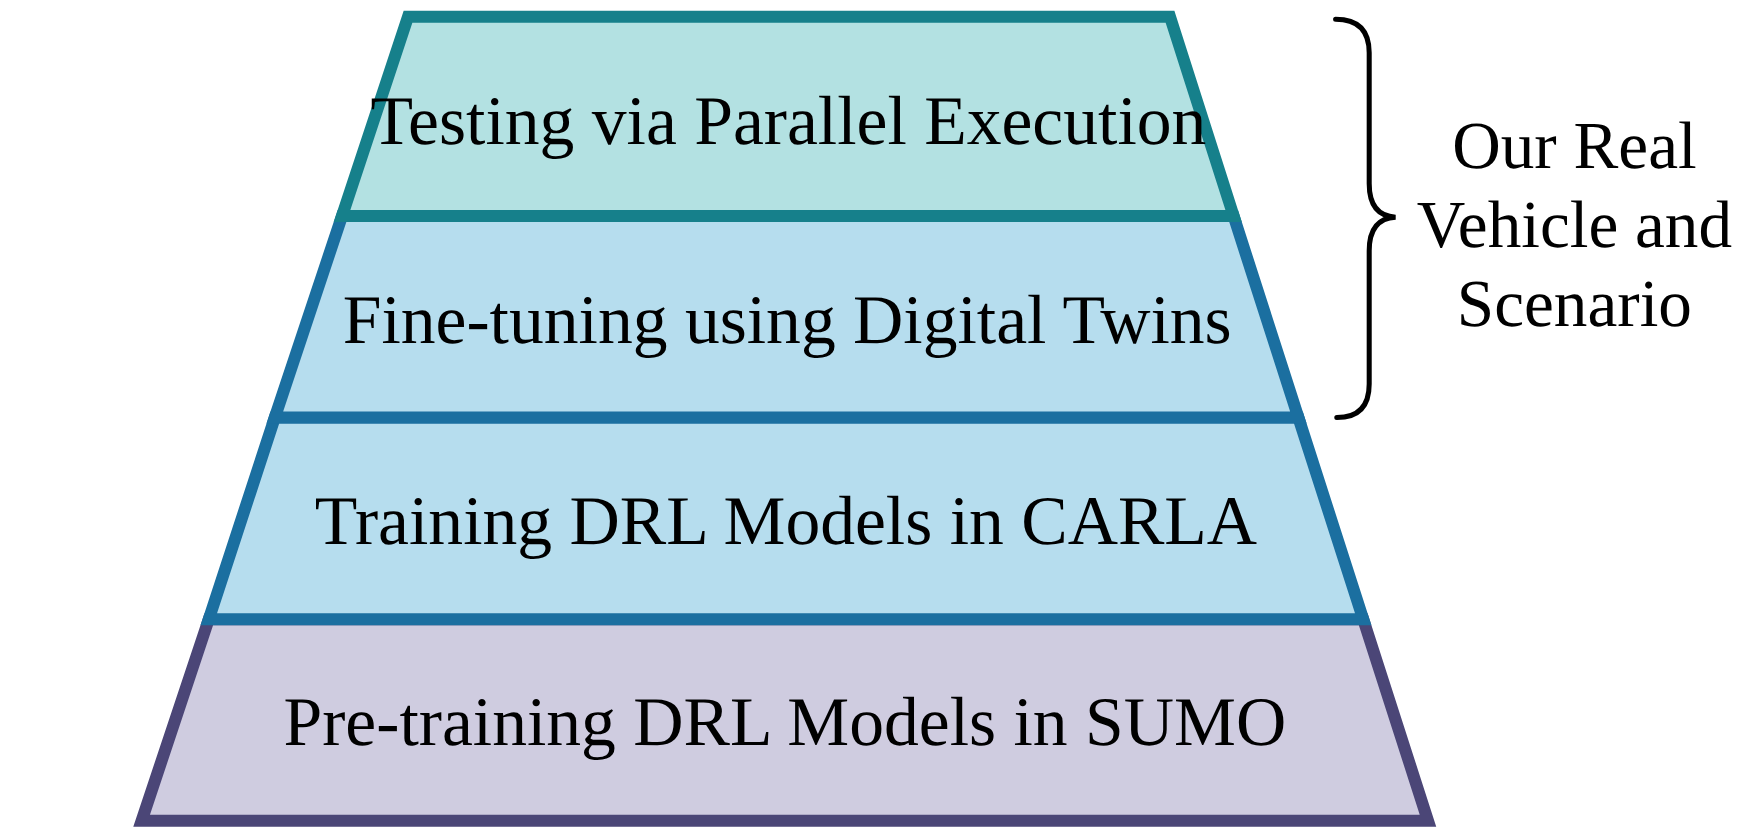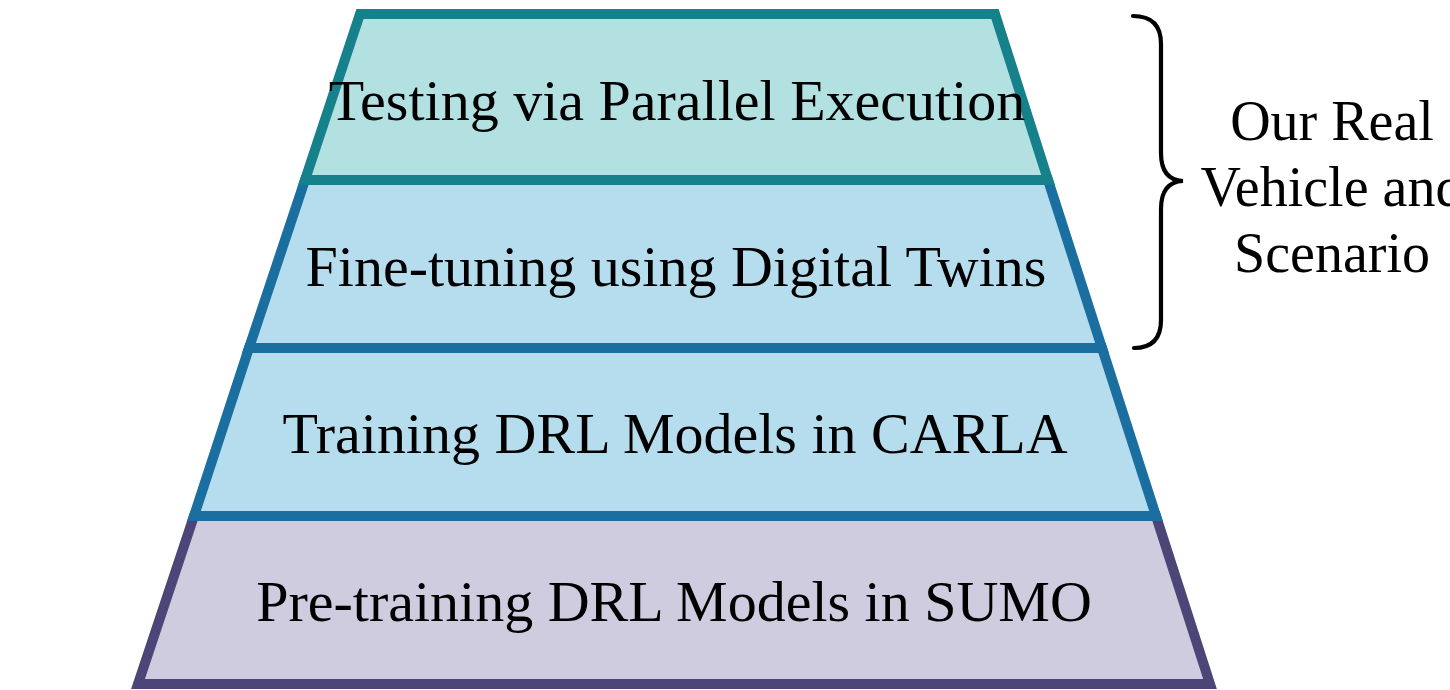--- a/index.html
+++ b/index.html
@@ -8,21 +8,20 @@
     background: #ffffff;
     width: 1450px;
     height: 690px;
     overflow: hidden;
     font-family: "Liberation Serif", serif;
   }
   #stage {
     position: relative;
     width: 1400px;
     height: 690px;
-    margin-left: 20px;
   }
   svg { display: block; }
   .layer-label {
     font-family: "Liberation Serif", serif;
     font-size: 58px;
     fill: #000000;
   }
   .annotation-label {
     font-family: "Liberation Serif", serif;
     font-size: 56px;

